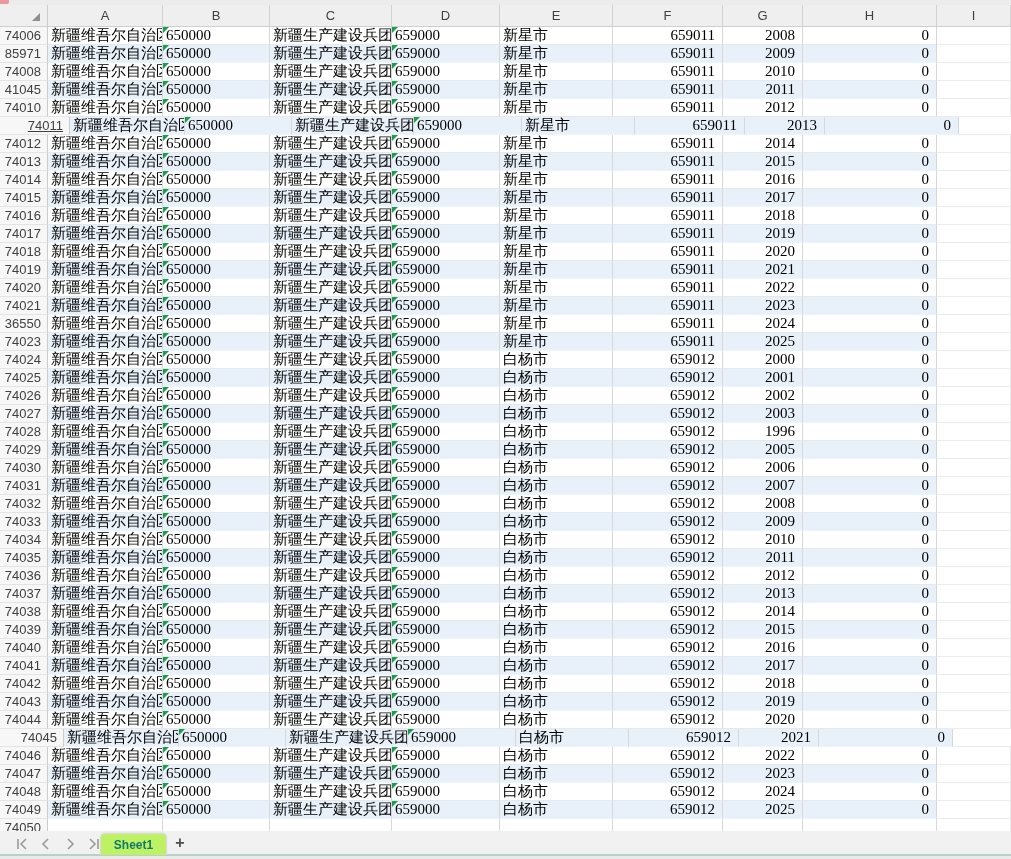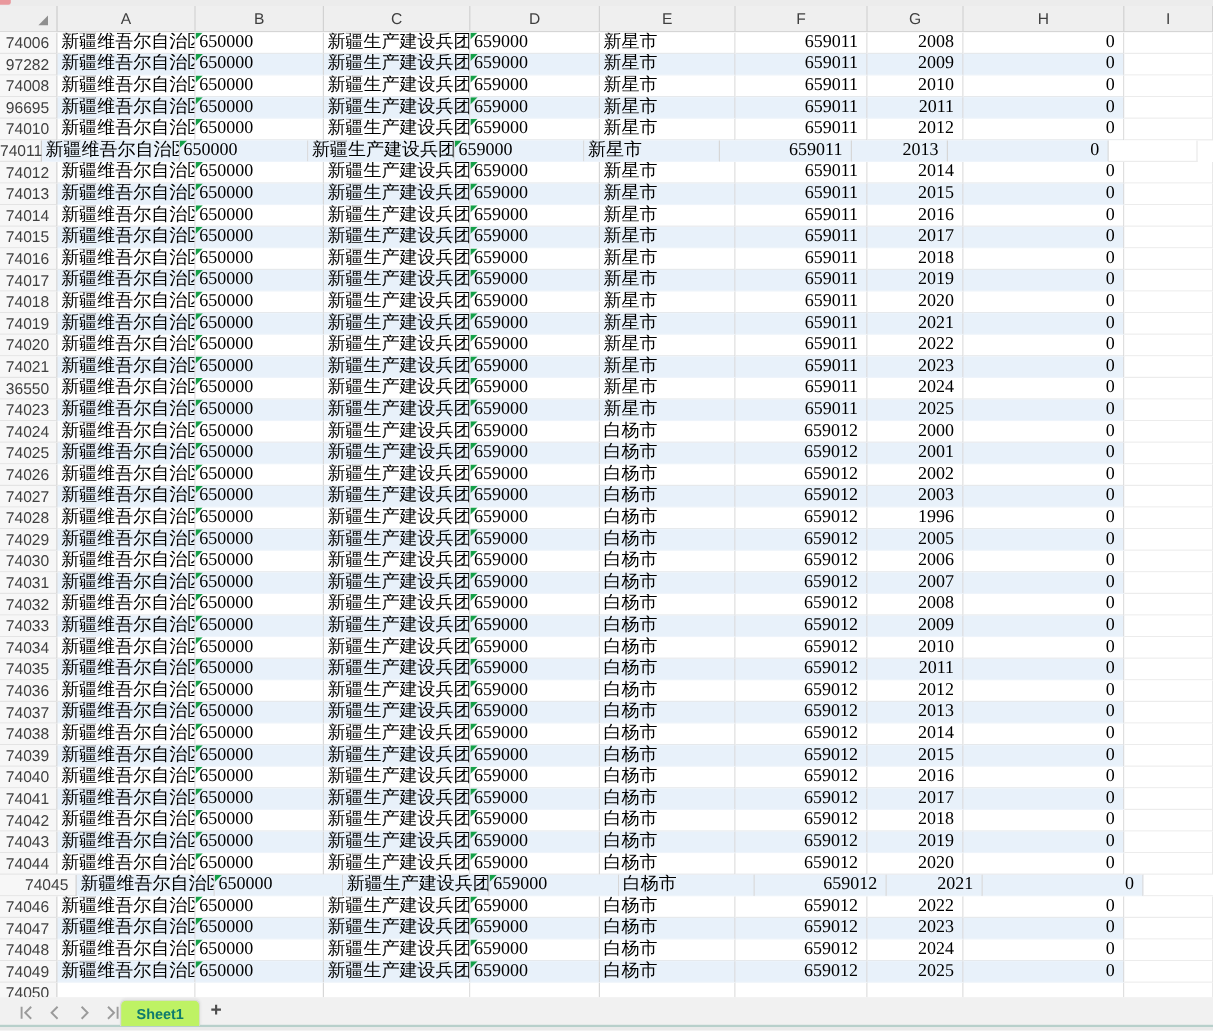--- a/index.html
+++ b/index.html
@@ -76,21 +76,21 @@
         <div class="cell al banded" style="width: 107px;"><span class="err-tri"></span><span>650000</span></div>
         <div class="cell al banded" style="width: 122px;"><span>新疆生产建设兵团</span></div>
         <div class="cell al banded" style="width: 108px;"><span class="err-tri"></span><span>659000</span></div>
         <div class="cell al banded" style="width: 113px;"><span>新星市</span></div>
         <div class="cell ar banded" style="width: 110px;"><span>659011</span></div>
         <div class="cell ar banded" style="width: 80px;"><span>2008</span></div>
         <div class="cell ar banded" style="width: 134px;"><span>0</span></div>
         <div class="cell al outside" style="width: 74px;"></div>
       </div>
       <div class="row band">
-        <div class="row-num" style="width: 48px;">97282</div>
+        <div class="row-num" style="width: 48px;">85971</div>
         <div class="cell al banded" style="width: 115px;"><span>新疆维吾尔自治区</span></div>
         <div class="cell al banded" style="width: 107px;"><span class="err-tri"></span><span>650000</span></div>
         <div class="cell al banded" style="width: 122px;"><span>新疆生产建设兵团</span></div>
         <div class="cell al banded" style="width: 108px;"><span class="err-tri"></span><span>659000</span></div>
         <div class="cell al banded" style="width: 113px;"><span>新星市</span></div>
         <div class="cell ar banded" style="width: 110px;"><span>659011</span></div>
         <div class="cell ar banded" style="width: 80px;"><span>2009</span></div>
         <div class="cell ar banded" style="width: 134px;"><span>0</span></div>
         <div class="cell al outside" style="width: 74px;"></div>
       </div>
@@ -100,21 +100,21 @@
         <div class="cell al banded" style="width: 107px;"><span class="err-tri"></span><span>650000</span></div>
         <div class="cell al banded" style="width: 122px;"><span>新疆生产建设兵团</span></div>
         <div class="cell al banded" style="width: 108px;"><span class="err-tri"></span><span>659000</span></div>
         <div class="cell al banded" style="width: 113px;"><span>新星市</span></div>
         <div class="cell ar banded" style="width: 110px;"><span>659011</span></div>
         <div class="cell ar banded" style="width: 80px;"><span>2010</span></div>
         <div class="cell ar banded" style="width: 134px;"><span>0</span></div>
         <div class="cell al outside" style="width: 74px;"></div>
       </div>
       <div class="row band">
-        <div class="row-num" style="width: 48px;">96695</div>
+        <div class="row-num" style="width: 48px;">41045</div>
         <div class="cell al banded" style="width: 115px;"><span>新疆维吾尔自治区</span></div>
         <div class="cell al banded" style="width: 107px;"><span class="err-tri"></span><span>650000</span></div>
         <div class="cell al banded" style="width: 122px;"><span>新疆生产建设兵团</span></div>
         <div class="cell al banded" style="width: 108px;"><span class="err-tri"></span><span>659000</span></div>
         <div class="cell al banded" style="width: 113px;"><span>新星市</span></div>
         <div class="cell ar banded" style="width: 110px;"><span>659011</span></div>
         <div class="cell ar banded" style="width: 80px;"><span>2011</span></div>
         <div class="cell ar banded" style="width: 134px;"><span>0</span></div>
         <div class="cell al outside" style="width: 74px;"></div>
       </div>
@@ -124,21 +124,21 @@
         <div class="cell al banded" style="width: 107px;"><span class="err-tri"></span><span>650000</span></div>
         <div class="cell al banded" style="width: 122px;"><span>新疆生产建设兵团</span></div>
         <div class="cell al banded" style="width: 108px;"><span class="err-tri"></span><span>659000</span></div>
         <div class="cell al banded" style="width: 113px;"><span>新星市</span></div>
         <div class="cell ar banded" style="width: 110px;"><span>659011</span></div>
         <div class="cell ar banded" style="width: 80px;"><span>2012</span></div>
         <div class="cell ar banded" style="width: 134px;"><span>0</span></div>
         <div class="cell al outside" style="width: 74px;"></div>
       </div>
       <div class="row band">
-        <div class="row-num" style="width: 35px;">74011</div>
+        <div class="row-num" style="width: 70px; text-decoration: underline;">74011</div>
         <div class="cell al banded" style="width: 115px;"><span>新疆维吾尔自治区</span></div>
         <div class="cell al banded" style="width: 107px;"><span class="err-tri"></span><span>650000</span></div>
         <div class="cell al banded" style="width: 122px;"><span>新疆生产建设兵团</span></div>
         <div class="cell al banded" style="width: 108px;"><span class="err-tri"></span><span>659000</span></div>
         <div class="cell al banded" style="width: 113px;"><span>新星市</span></div>
         <div class="cell ar banded" style="width: 110px;"><span>659011</span></div>
         <div class="cell ar banded" style="width: 80px;"><span>2013</span></div>
         <div class="cell ar banded" style="width: 134px;"><span>0</span></div>
         <div class="cell al outside" style="width: 74px;"></div>
       </div>

